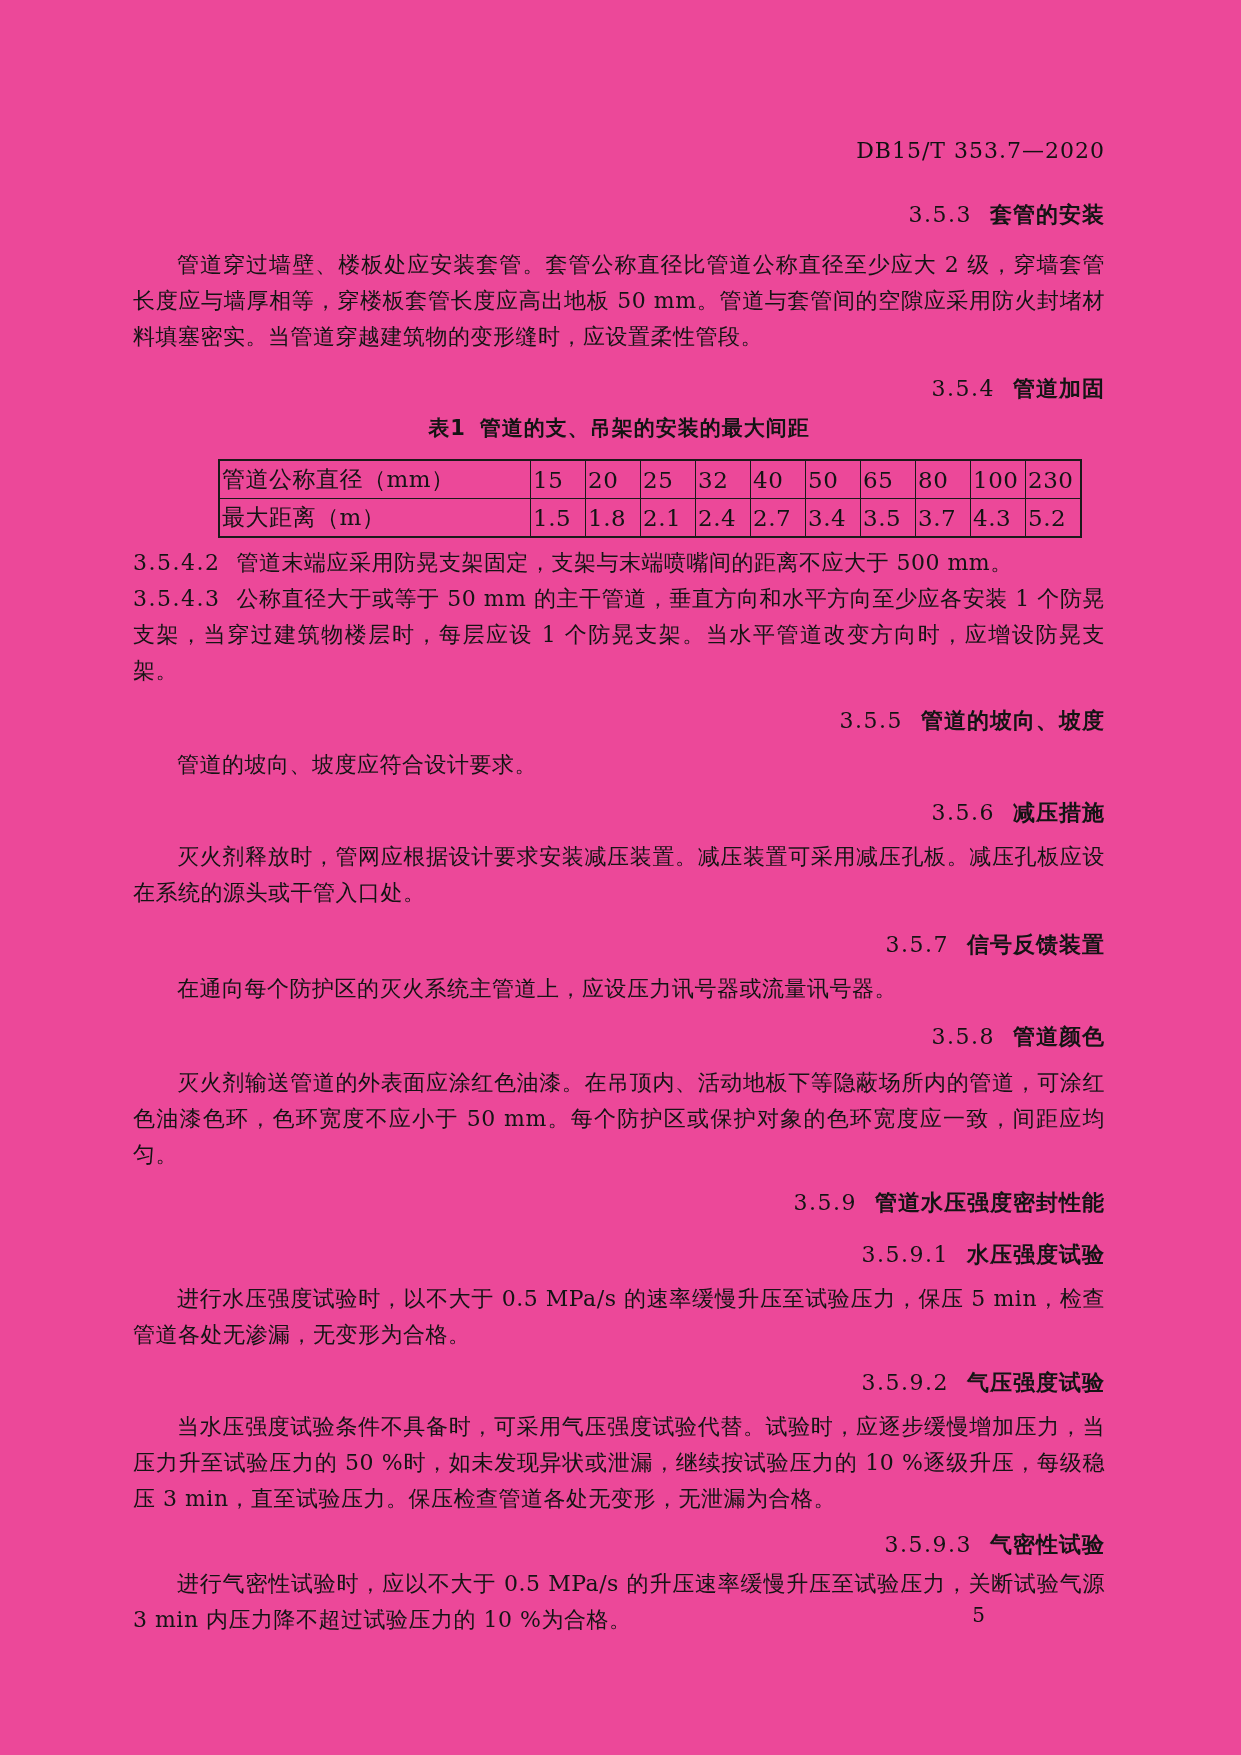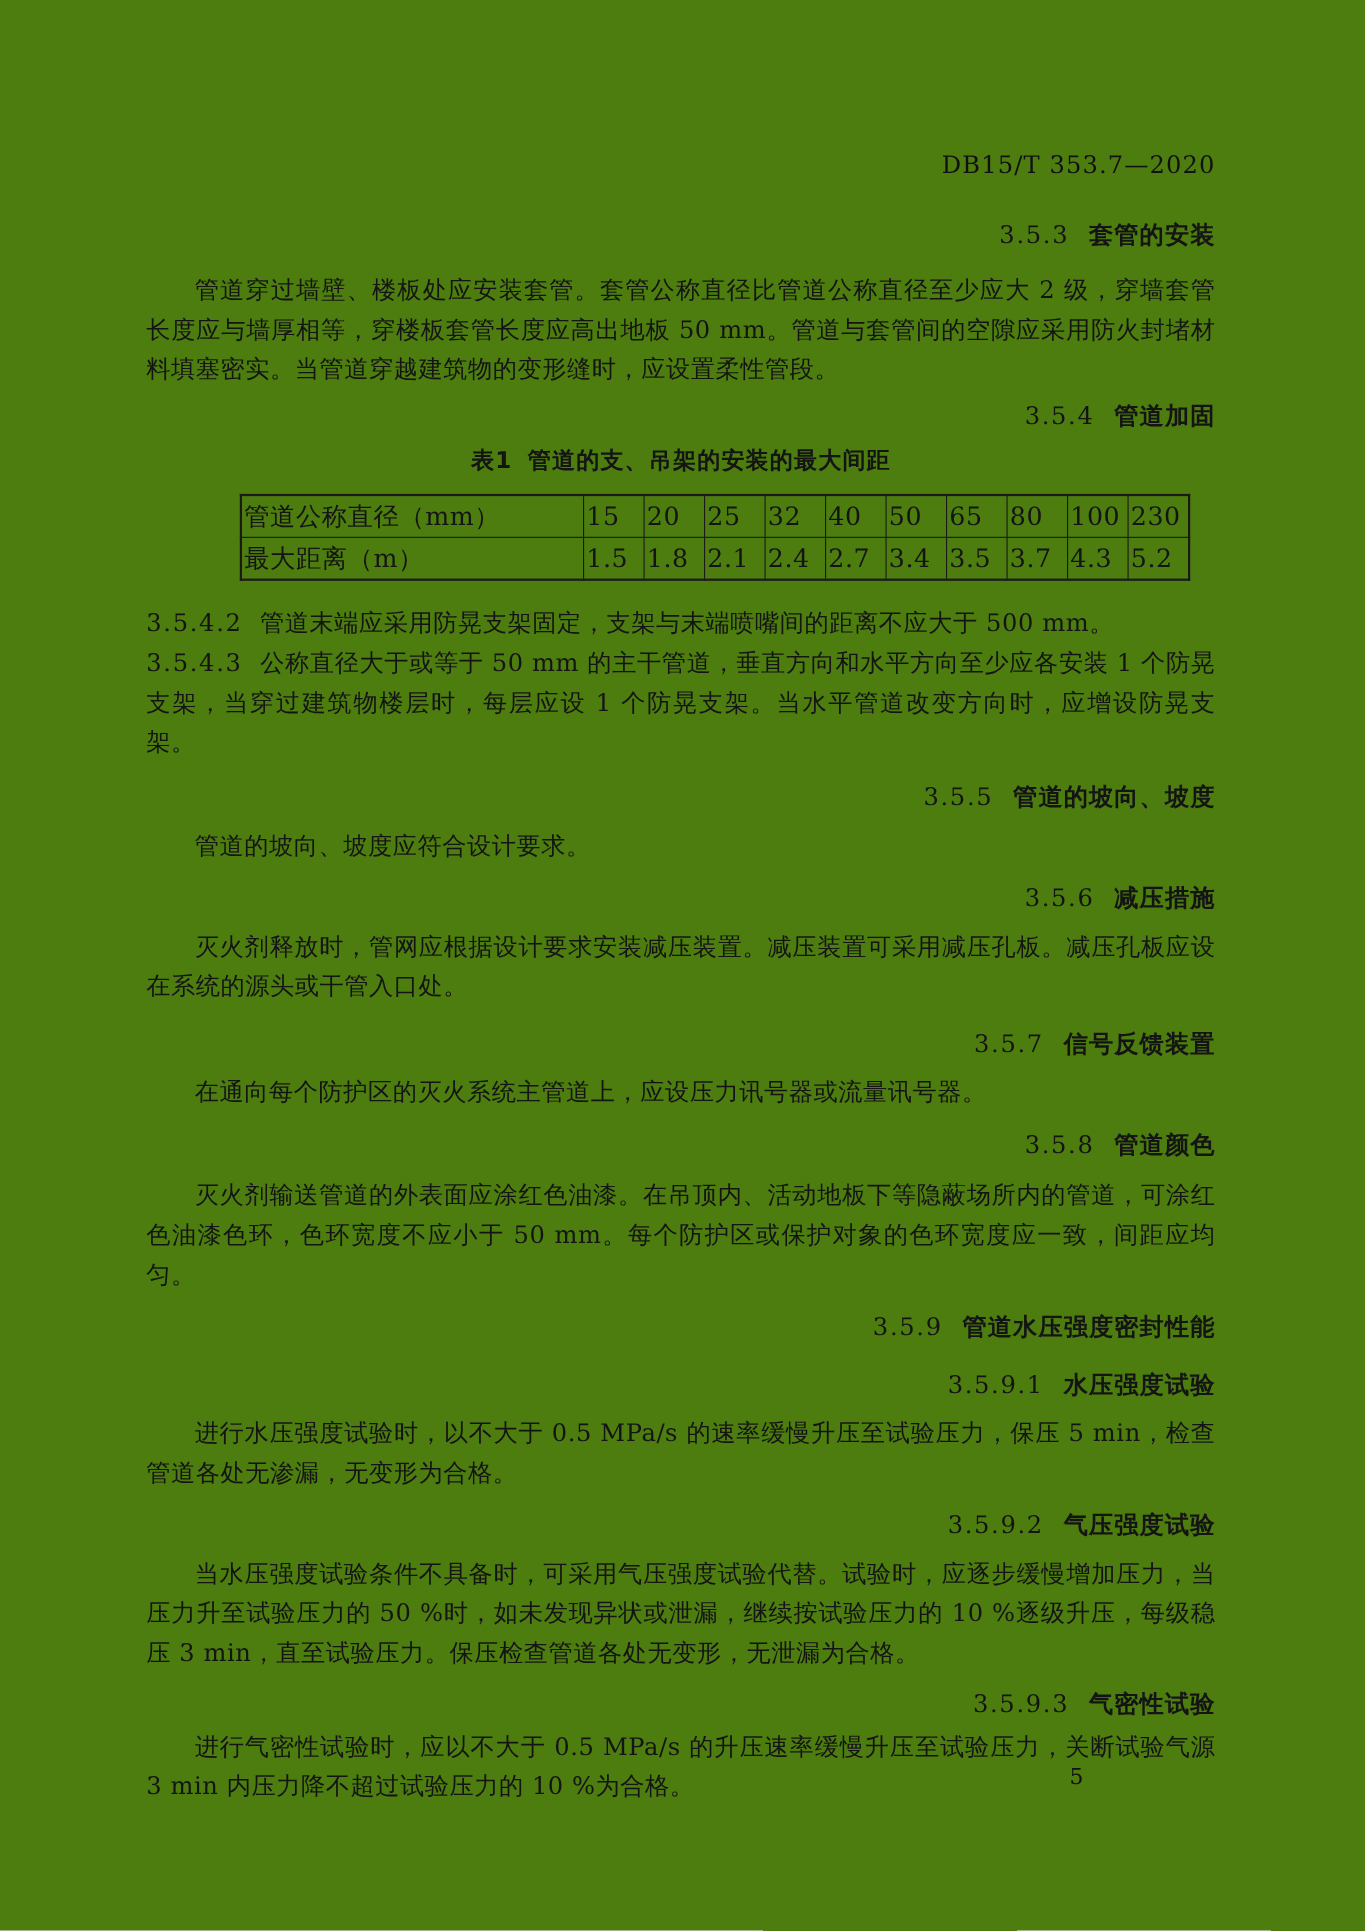--- a/index.html
+++ b/index.html
@@ -1,17 +1,17 @@
 <!DOCTYPE html>
 <html lang="zh"><head>
 <meta charset="utf-8">
 <style>
   html,body{margin:0;padding:0;background:#e8e8e8;}
   .page{
-    position:relative;width:1241px;height:1755px;background:#4d7c0f;
+    position:relative;width:1241px;height:1755px;background:#ec4899;
     font-family:"DejaVu Serif","Liberation Serif",serif;color:#141414;
     overflow:hidden;margin:0 auto;
   }
   .doc-code{
     position:absolute;top:138px;right:136px;
     font-size:22px;letter-spacing:1px;color:#111;
   }
   .content{position:absolute;left:133px;top:197px;width:972px;}
   .h{
     margin:0;font-family:"DejaVu Sans","Liberation Sans",sans-serif;
@@ -38,23 +38,23 @@
   }
   .tbl td{
     border:1.5px solid #1a1a1a;height:37px;text-align:left;
     vertical-align:middle;font-size:23px;padding:0 2px;letter-spacing:0.5px;
   }
   .tbl .lbl{width:306px;}
   .tbl .v{width:50px;}
   .page-number{
     position:absolute;top:1603px;right:256px;font-size:20px;color:#111;
   }
-  .mt4{margin-top:4px}.mt6{margin-top:3px}.mt7{margin-top:22px}
+  .mt4{margin-top:4px}.mt6{margin-top:3px}.mt7{margin-top:7px}
   .mt8{margin-top:8px}.mt10{margin-top:10px}.mt12{margin-top:12px}
-  .mt14{margin-top:14px}.mt16{margin-top:16px}.mt18{margin-top:6px}
+  .mt14{margin-top:14px}.mt16{margin-top:16px}.mt18{margin-top:16px}
 </style>
 </head>
 <body>
 
 <div class="page">
 
   <div class="doc-code">DB15/T 353.7—2020</div>
 
   <div class="content">
 

